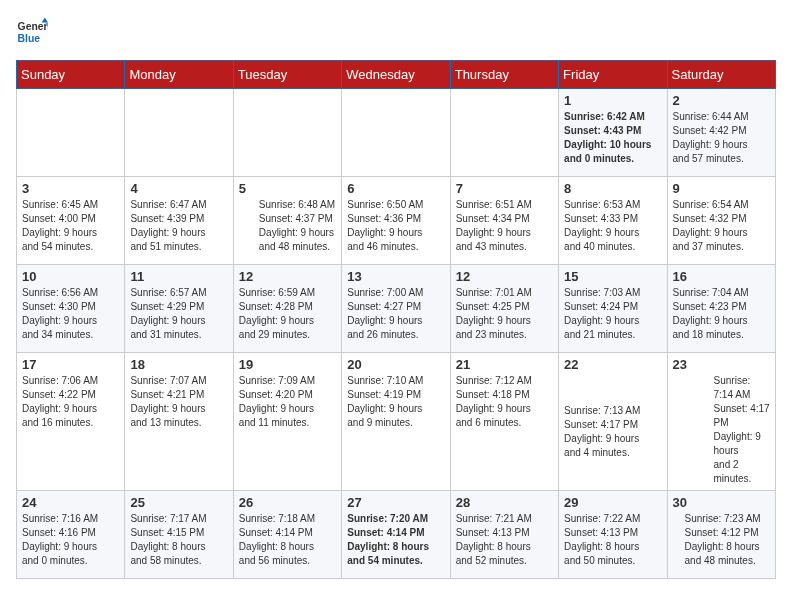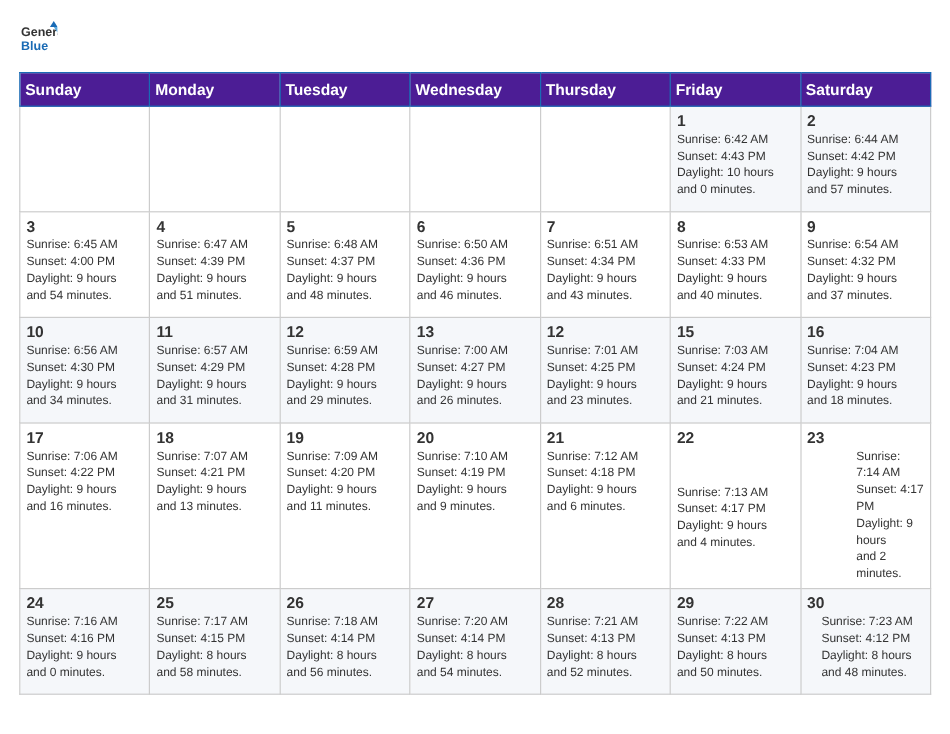--- a/index.html
+++ b/index.html
@@ -36,24 +36,24 @@
     .subtitle {
       font-size: 14px;
       color: #555;
     }
     table {
       width: 100%;
       border-collapse: collapse;
       table-layout: fixed;
     }
     thead tr th {
-      background: #4c1d95;
+      background: #b91c1c;
       color: #fff;
       font-size: 13px;
-      font-weight: bold;
+      font-weight: normal;
       padding: 6px 4px;
       text-align: left;
       border: 1px solid #1a6bb5;
     }
     tbody tr td {
       vertical-align: top;
       border: 1px solid #ccc;
       padding: 4px 5px;
       font-size: 10.5px;
       color: #333;
@@ -109,21 +109,21 @@
   </thead>
   <tbody id="calendar-body">
   <tr>
         <td class="empty-cell"></td>
         <td class="empty-cell"></td>
         <td class="empty-cell"></td>
         <td class="empty-cell"></td>
         <td class="empty-cell"></td>
         <td>
           <div class="day-number">1</div>
-          <div class="day-info" style="white-space: pre-line;">Sunrise: 6:42 AM
+          <div class="day-info" style="white-space: pre-line; font-weight: bold;">Sunrise: 6:42 AM
 Sunset: 4:43 PM
 Daylight: 10 hours
 and 0 minutes.</div>
         </td>
         <td>
           <div class="day-number">2</div>
           <div class="day-info" style="white-space: pre-line;">Sunrise: 6:44 AM
 Sunset: 4:42 PM
 Daylight: 9 hours
 and 57 minutes.</div>
@@ -139,21 +139,21 @@
         </td>
         <td>
           <div class="day-number">4</div>
           <div class="day-info" style="white-space: pre-line;">Sunrise: 6:47 AM
 Sunset: 4:39 PM
 Daylight: 9 hours
 and 51 minutes.</div>
         </td>
         <td>
           <div class="day-number">5</div>
-          <div class="day-info" style="white-space: pre-line;">Sunrise: 6:48 AM
+          <div class="day-info" style="white-space: pre-line; margin-left: 20px;">Sunrise: 6:48 AM
 Sunset: 4:37 PM
 Daylight: 9 hours
 and 48 minutes.</div>
         </td>
         <td>
           <div class="day-number">6</div>
           <div class="day-info" style="white-space: pre-line;">Sunrise: 6:50 AM
 Sunset: 4:36 PM
 Daylight: 9 hours
 and 46 minutes.</div>
@@ -299,21 +299,21 @@
         </td>
         <td>
           <div class="day-number">26</div>
           <div class="day-info" style="white-space: pre-line;">Sunrise: 7:18 AM
 Sunset: 4:14 PM
 Daylight: 8 hours
 and 56 minutes.</div>
         </td>
         <td>
           <div class="day-number">27</div>
-          <div class="day-info" style="white-space: pre-line;">Sunrise: 7:20 AM
+          <div class="day-info" style="white-space: pre-line; font-weight: bold;">Sunrise: 7:20 AM
 Sunset: 4:14 PM
 Daylight: 8 hours
 and 54 minutes.</div>
         </td>
         <td>
           <div class="day-number">28</div>
           <div class="day-info" style="white-space: pre-line;">Sunrise: 7:21 AM
 Sunset: 4:13 PM
 Daylight: 8 hours
 and 52 minutes.</div>

